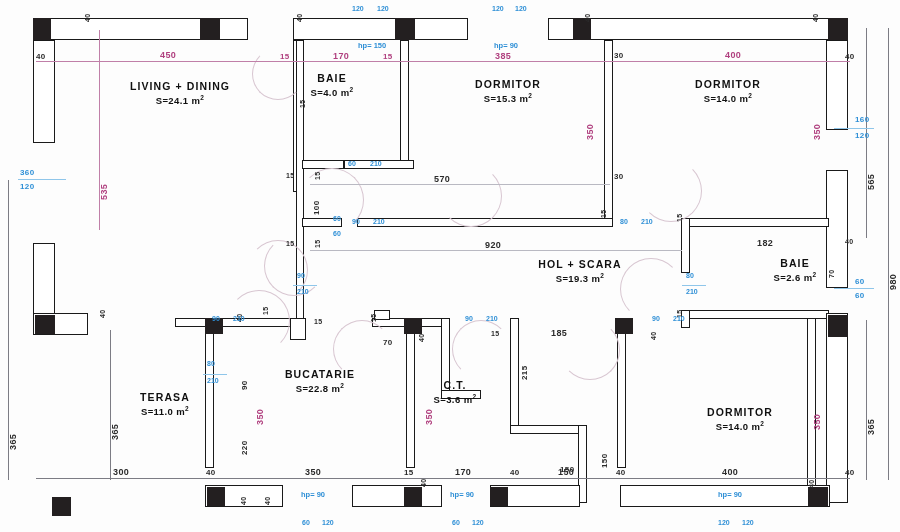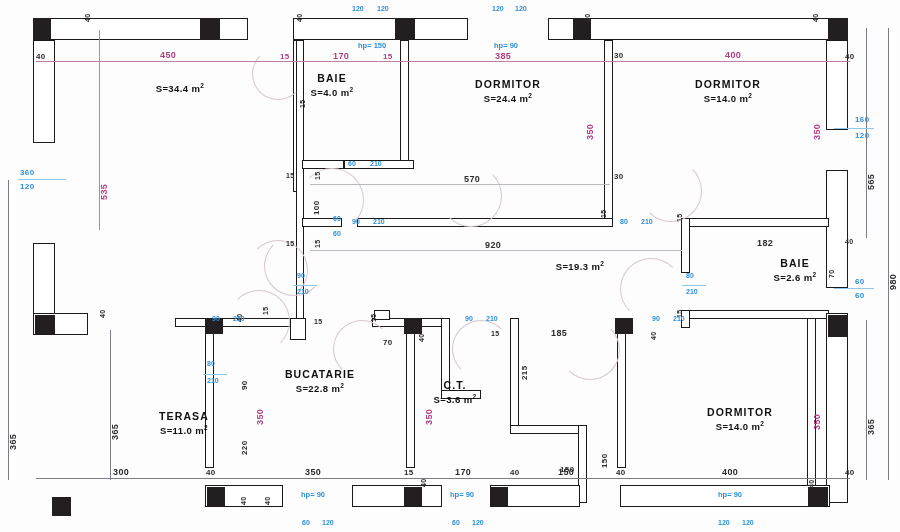--- a/index.html
+++ b/index.html
@@ -172,68 +172,70 @@
     <span>120</span>
   </div>
   <div class="tag" style="left:492px;top:5px;">
     <span>120</span>
   </div>
   <div class="tag" style="left:515px;top:5px;">
     <span>120</span>
   </div>
 
   <div class="room" style="left:100px;top:80px;width:160px;">
-    <div class="ar"><span>S=34.4 m</span><sup>2</sup></div>
+    <div class="nm">LIVING + DINING</div>
+    <div class="ar"><span>S=24.1 m</span><sup>2</sup></div>
   </div>
 
   <div class="room" style="left:292px;top:72px;width:80px;">
     <div class="nm">BAIE</div>
     <div class="ar"><span>S=4.0 m</span><sup>2</sup></div>
   </div>
 
   <div class="room" style="left:428px;top:78px;width:160px;">
     <div class="nm">DORMITOR</div>
-    <div class="ar"><span>S=24.4 m</span><sup>2</sup></div>
+    <div class="ar"><span>S=15.3 m</span><sup>2</sup></div>
   </div>
 
   <div class="room" style="left:648px;top:78px;width:160px;">
     <div class="nm">DORMITOR</div>
     <div class="ar"><span>S=14.0 m</span><sup>2</sup></div>
   </div>
 
   <div class="room" style="left:740px;top:257px;width:110px;">
     <div class="nm">BAIE</div>
     <div class="ar"><span>S=2.6 m</span><sup>2</sup></div>
   </div>
 
   <div class="room" style="left:500px;top:258px;width:160px;">
+    <div class="nm">HOL + SCARA</div>
     <div class="ar"><span>S=19.3 m</span><sup>2</sup></div>
   </div>
 
-  <div class="room" style="left:110px;top:410px;width:110px;padding-left:19px;">
+  <div class="room" style="left:110px;top:391px;width:110px;">
     <div class="nm">TERASA</div>
     <div class="ar"><span>S=11.0 m</span><sup>2</sup></div>
   </div>
 
   <div class="room" style="left:255px;top:368px;width:130px;">
     <div class="nm">BUCATARIE</div>
     <div class="ar"><span>S=22.8 m</span><sup>2</sup></div>
   </div>
 
   <div class="room" style="left:415px;top:379px;width:80px;">
     <div class="nm">C.T.</div>
     <div class="ar"><span>S=3.6 m</span><sup>2</sup></div>
   </div>
 
   <div class="room" style="left:660px;top:406px;width:160px;">
     <div class="nm">DORMITOR</div>
     <div class="ar"><span>S=14.0 m</span><sup>2</sup></div>
   </div>
 
-  <div class="dim blk" style="left:464px;top:174px;">570</div>
+  <div class="dim blk" style="left:434px;top:174px;">570</div>
   <div class="dim blk" style="left:485px;top:240px;">920</div>
   <div class="dim blk" style="left:757px;top:238px;">182</div>
   <div class="dim blk" style="left:551px;top:328px;">185</div>
   <div class="dim blk sm" style="left:614px;top:172px;">30</div>
   <div class="dim blk sm" style="left:383px;top:338px;">70</div>
   <div class="dim blk sm" style="left:560px;top:465px;">150</div>
 
   <div class="dim mag vert" style="left:585px;top:140px;">350</div>
   <div class="dim mag vert" style="left:812px;top:140px;">350</div>
   <div class="dim mag vert" style="left:424px;top:425px;">350</div>

